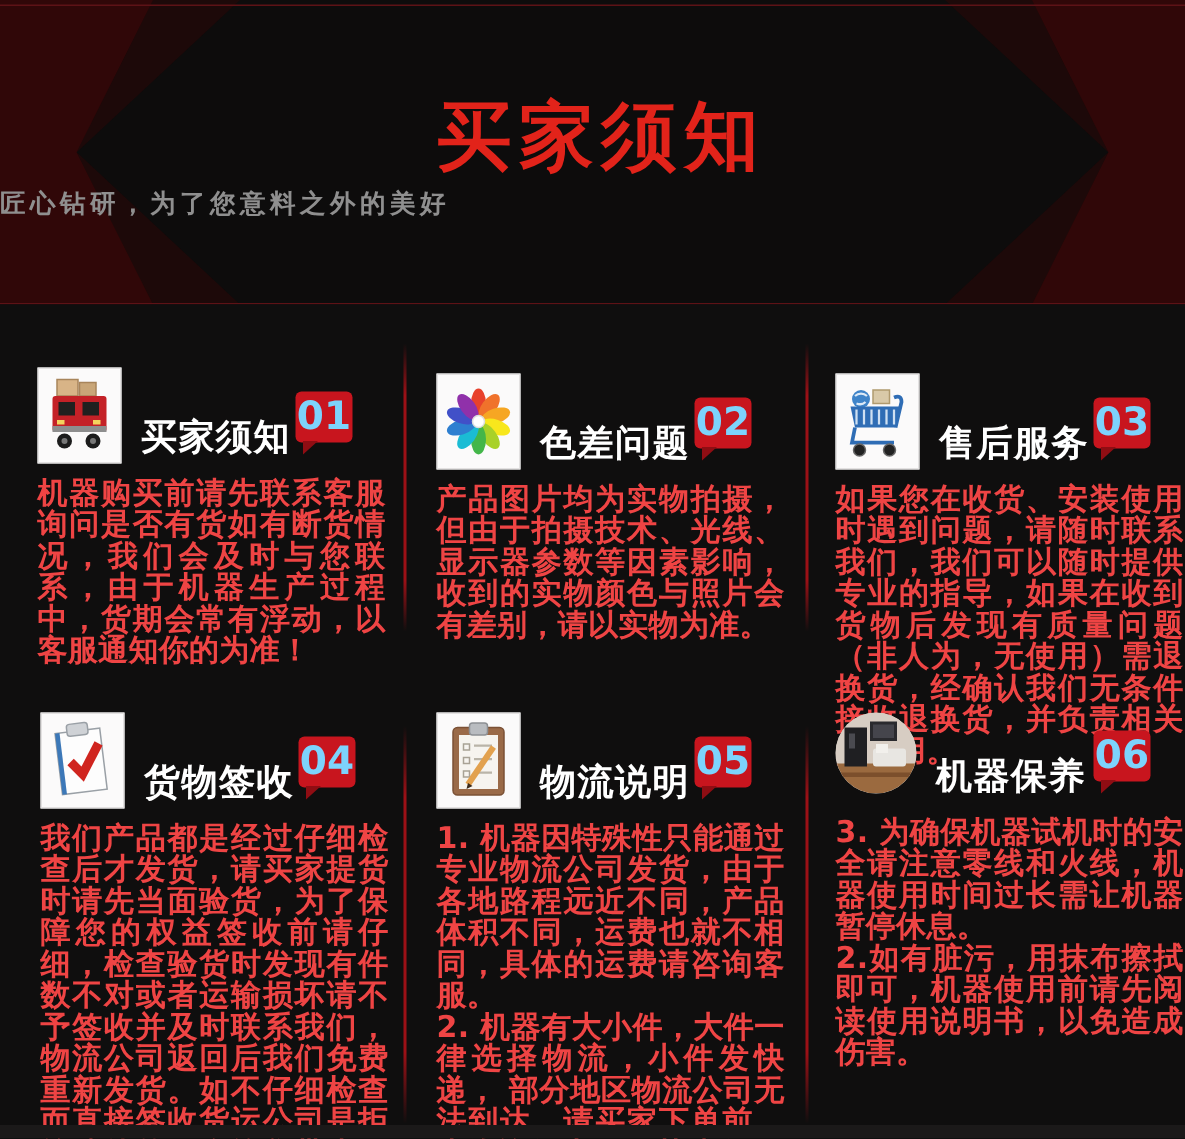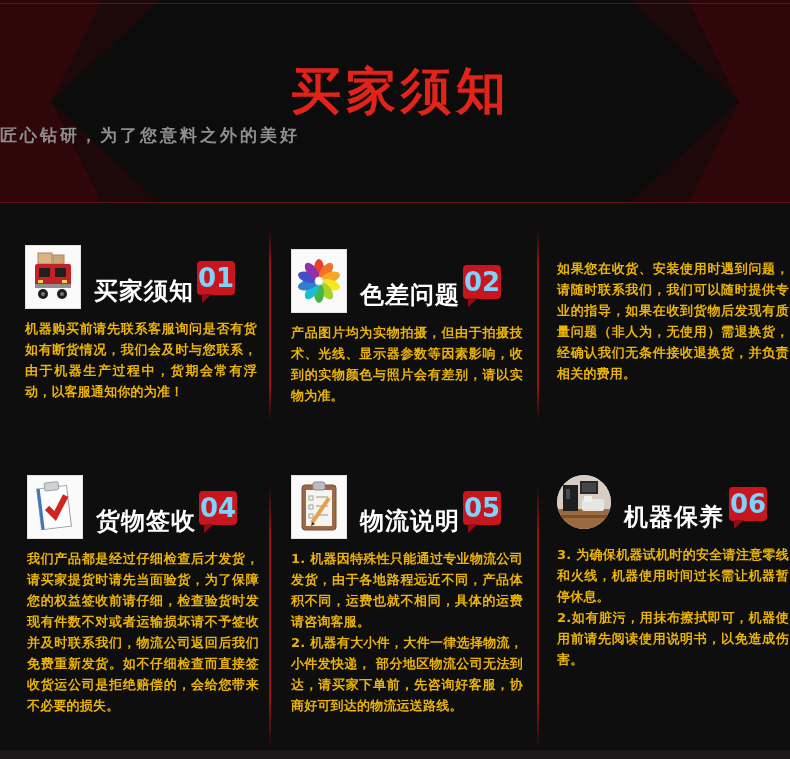--- a/index.html
+++ b/index.html
@@ -50,21 +50,21 @@
                      border:none; background:#d7cdc3; }
   .sec-title { margin:30px 0 0 13px; font-size:24px; font-weight:bold; color:#ffffff;
                letter-spacing:1px; white-space:nowrap; }
   .badge { position:absolute; left:172px; top:16px; width:38px; height:34px;
            background:#c8151e; border-radius:4px; text-align:center; }
   .badge span { font-size:26px; font-weight:bold; color:#7dd3fc; line-height:34px; }
   .badge::after { content:""; position:absolute; left:5px; bottom:-8px; width:0; height:0;
                   border-top:9px solid #8f0d13; border-right:10px solid transparent; }
 
   .sec-body { margin-top:9px; }
-  .sec-body p { font-size:13px; font-weight:bold; color:#eab308; line-height:21px;
+  .sec-body p { font-size:20px; font-weight:bold; color:#ef4444; line-height:21px;
                 letter-spacing:0.2px; text-align:justify; }
   svg { display:block; }
 </style>
 </head>
 <body>
 
 <div class="page">
 
   <header class="hero">
     <div class="deco deco-l2"></div>
@@ -135,20 +135,39 @@
         <div class="badge">
           <span>02</span>
         </div>
       </div>
       <div class="sec-body">
         <p>产品图片均为实物拍摄，但由于拍摄技术、光线、显示器参数等因素影响，收到的实物颜色与照片会有差别，请以实物为准。</p>
       </div>
     </section>
 
     <section class="card c3">
+      <div class="sec-head">
+        <div class="icon-card">
+          <svg width="46" height="48" viewBox="0 0 46 48">
+            <circle cx="12" cy="9" r="6" fill="#3f84c9"></circle>
+            <path d="M8 7 a6 6 0 0 1 8 0 M9 12 a5 4 0 0 0 6 -1" stroke="#dce9f6" stroke-width="1.5" fill="none"></path>
+            <rect x="20" y="3" width="11" height="9" fill="#d9c9a8" stroke="#b09a6e"></rect>
+            <path d="M34 8 q5 -2 5 3 l-4 17" stroke="#2f6db5" stroke-width="2.5" fill="none"></path>
+            <path d="M5 14 h33 l-3 14 h-27 z" fill="#2f6db5"></path>
+            <path d="M9 16 v10 M14 16 v10 M19 16 v10 M24 16 v10 M29 16 v10 M34 16 v10" stroke="#cfe0f2" stroke-width="1.5"></path>
+            <path d="M8 28 l-2 10 h28" stroke="#2f6db5" stroke-width="2.5" fill="none"></path>
+            <circle cx="11" cy="43" r="4" fill="#222" stroke="#666"></circle>
+            <circle cx="31" cy="43" r="4" fill="#222" stroke="#666"></circle>
+          </svg>
+        </div>
+        <h2 class="sec-title">售后服务</h2>
+        <div class="badge">
+          <span>03</span>
+        </div>
+      </div>
       <div class="sec-body">
         <p>如果您在收货、安装使用时遇到问题，请随时联系我们，我们可以随时提供专业的指导，如果在收到货物后发现有质量问题（非人为，无使用）需退换货，经确认我们无条件接收退换货，并负责相关的费用。</p>
       </div>
     </section>
 
     <section class="card c4">
       <div class="sec-head">
         <div class="icon-card">
           <svg width="46" height="54" viewBox="0 0 46 54">
             <g transform="rotate(-7 23 27)">

